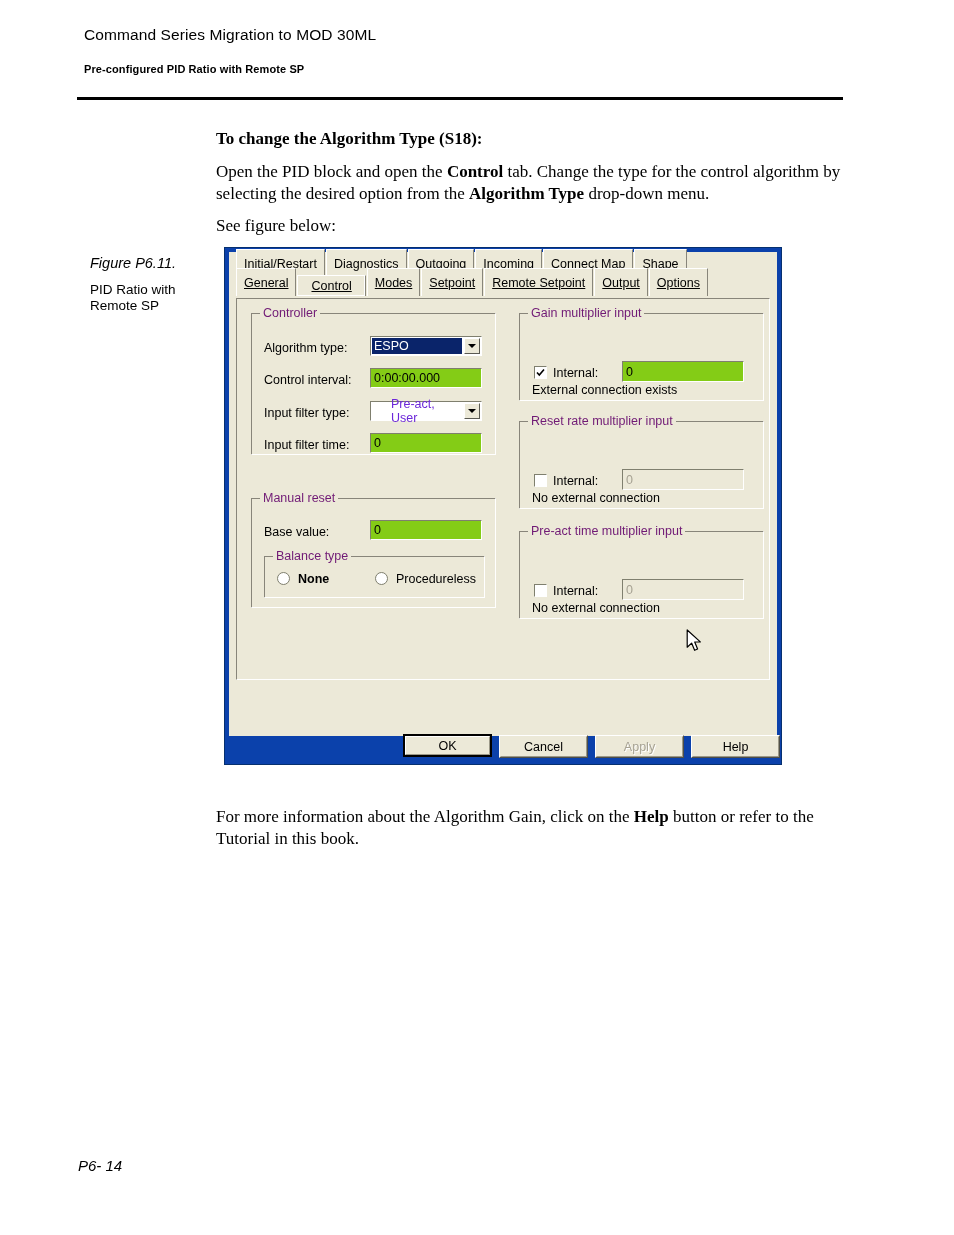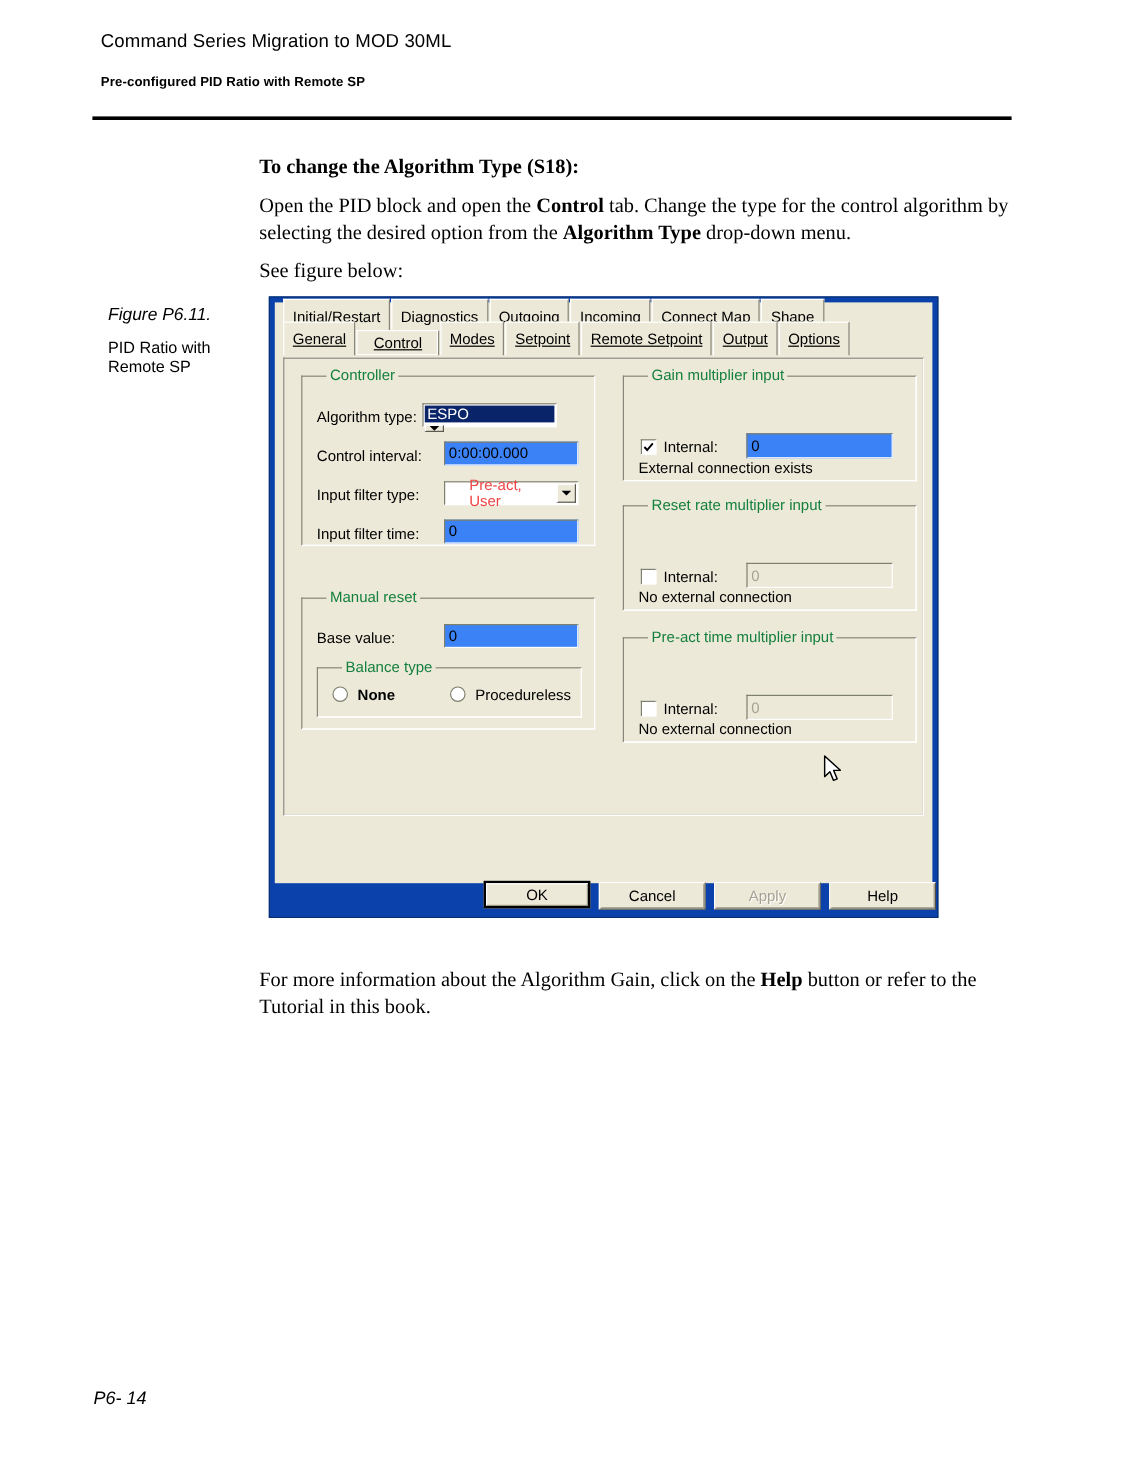--- a/index.html
+++ b/index.html
@@ -203,46 +203,46 @@
     content: "";
     position: absolute;
     inset: -1px;
     border: 1px solid #ffffff;
     border-left-color: transparent;
     border-top-color: transparent;
     pointer-events: none;
   }
   .group-title {
     position: absolute;
-    top: -8px; left: 20px;
+    top: -8px; left: 8px;
     background: #ece9d8;
     padding: 0 3px;
     font-size: 12.5px;
-    color: #15803d;
+    color: #701a75;
     z-index: 2;
   }
 
   .field-label {
     position: absolute;
     font-size: 12.5px;
     color: #000;
     white-space: nowrap;
   }
   .static-text {
     position: absolute;
     font-size: 12.5px;
     color: #000;
     white-space: nowrap;
     margin-top: 48px;
   }
 
   
   .textbox {
     position: absolute;
-    background: #3b82f6;
+    background: #84cc16;
     border: 1px solid #7f7f6e;
     border-right-color: #ffffff;
     border-bottom-color: #ffffff;
     box-sizing: border-box;
     font-size: 12.5px;
     display: flex; align-items: center;
     padding-left: 3px;
     color: #000;
     cursor: text;
   }
@@ -260,21 +260,21 @@
     border-bottom-color: #ffffff;
     box-sizing: border-box;
     display: flex; align-items: stretch;
     cursor: pointer;
   }
   .combo-text {
     flex: 1;
     font-size: 12.5px;
     display: flex; align-items: center;
     padding-left: 20px;
-    color: #ef4444;
+    color: #6d28d9;
   }
   .combo-text.selected-hl {
     background: #0a246a;
     color: #ffffff;
     margin: 1px;
     padding-left: 2px;
   }
   .combo-btn {
     width: 16px;
     margin: 1px;
@@ -426,21 +426,21 @@
       </div>
     </div>
 
     <div class="tabpanel">
       <div class="tabpanel-inner">
 
         <div class="group" style="left:14px; top:14px; width:245px; height:142px;">
           <span class="group-title">Controller</span>
 
           <span class="field-label" style="left:12px; top:27px;">Algorithm type:</span>
-          <div class="combo" style="left:100px; top:22px; width:112px; height:20px;flex-direction:column;">
+          <div class="combo" style="left:118px; top:22px; width:112px; height:20px;">
             <span class="combo-text selected-hl">ESPO</span>
             <span class="combo-btn">
                 <span class="arrow-dn"></span>
               </span>
           </div>
 
           <span class="field-label" style="left:12px; top:59px;">Control interval:</span>
           <div class="textbox" style="left:118px; top:54px; width:112px; height:20px;">0:00:00.000</div>
 
           <span class="field-label" style="left:12px; top:92px;">Input filter type:</span>

